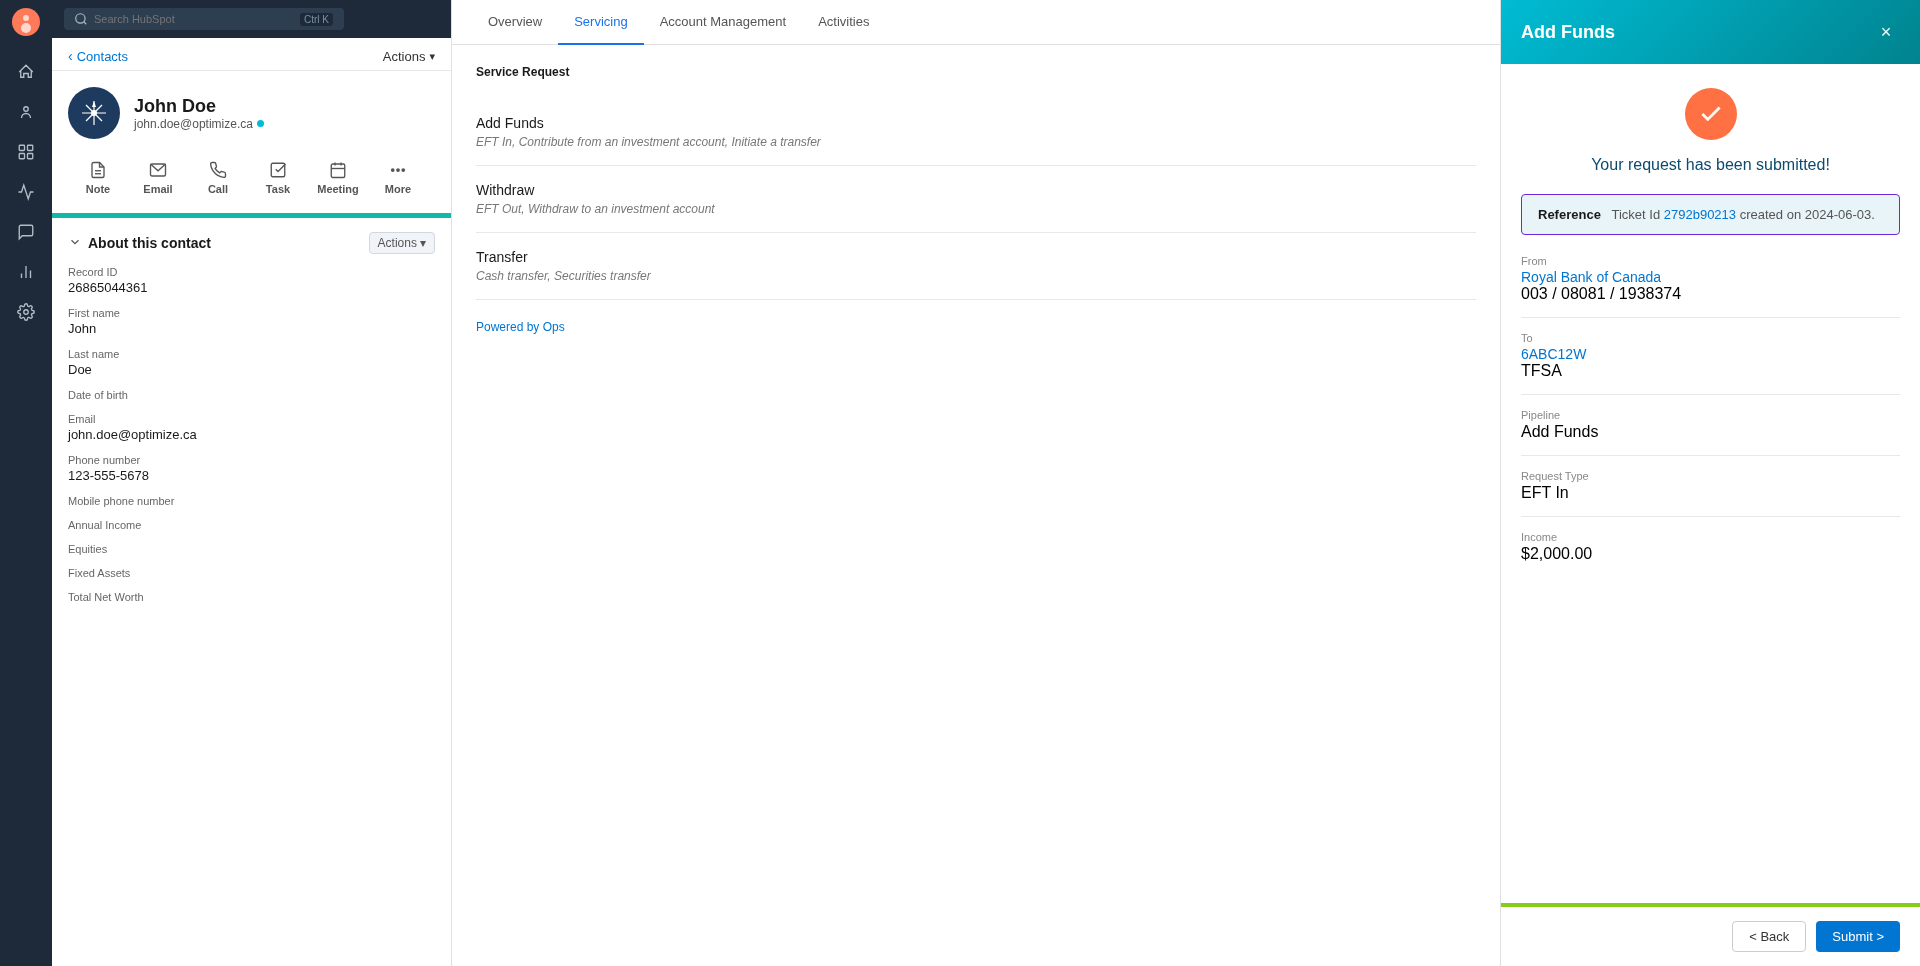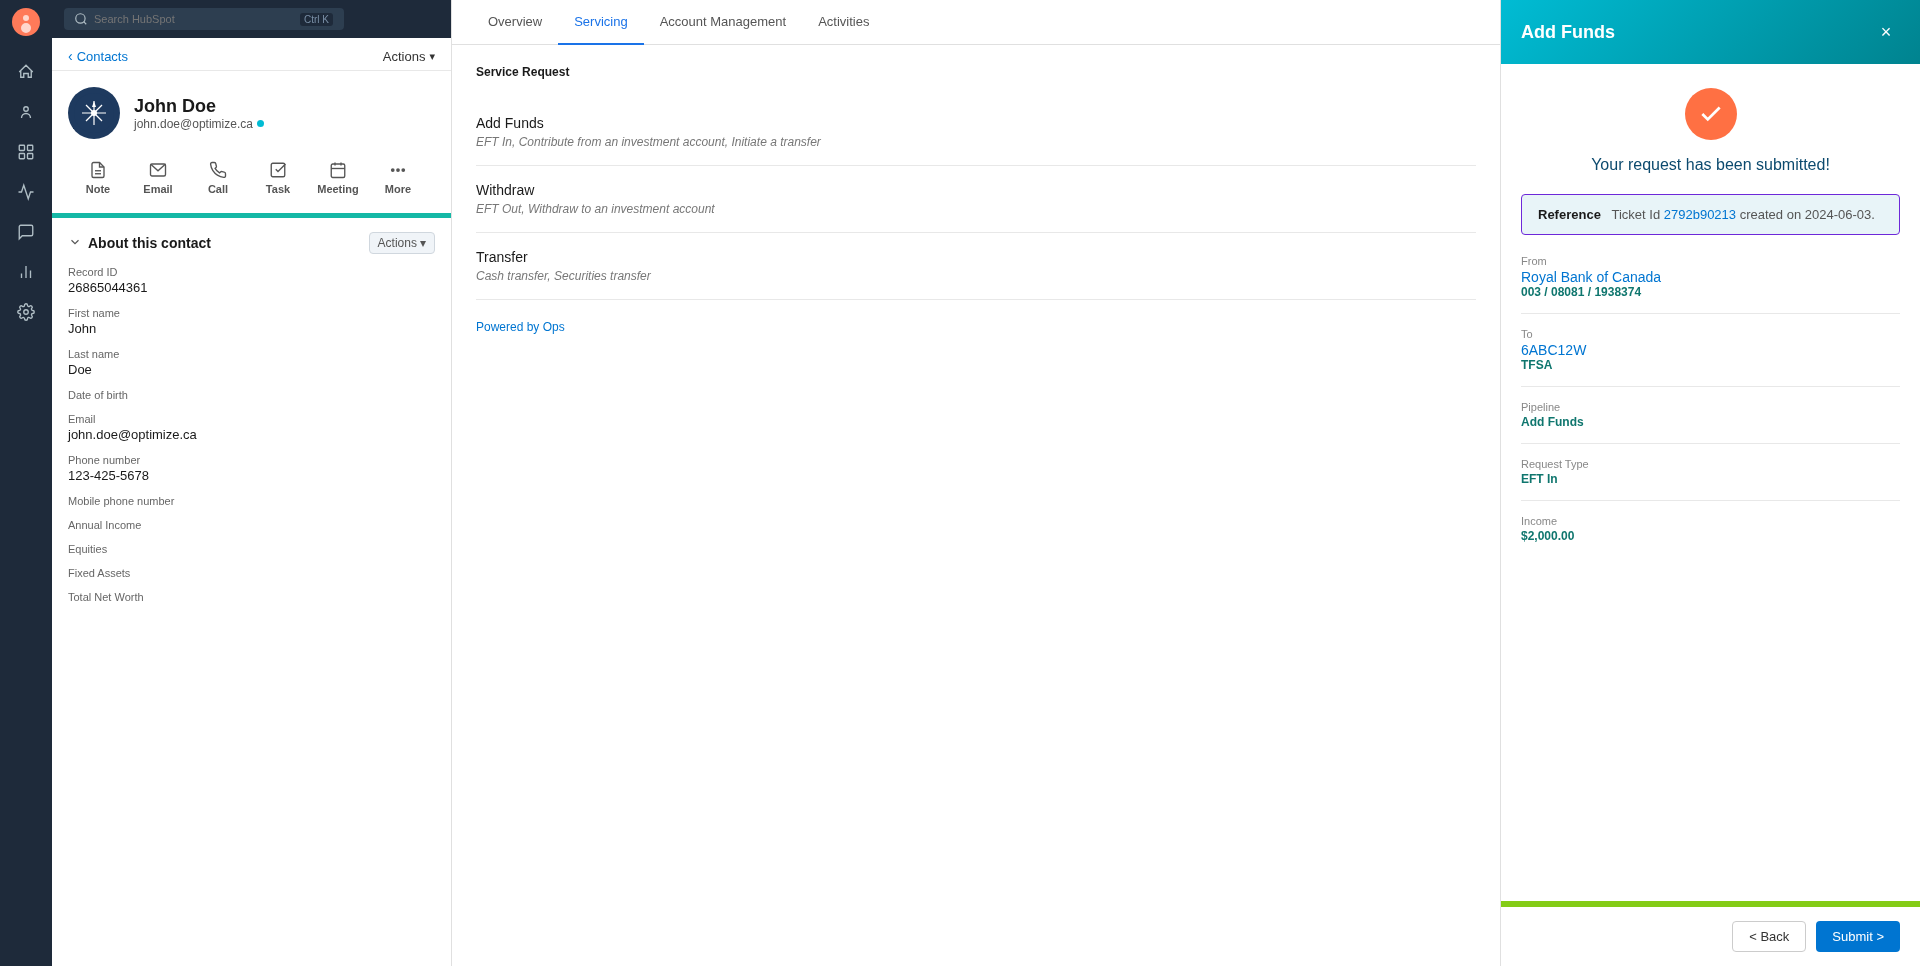--- a/index.html
+++ b/index.html
@@ -231,27 +231,27 @@
       border-radius: 4px; padding: 12px 16px; margin-bottom: 20px;
       font-size: 13px; color: #555;
     }
     .reference-label { font-weight: 600; color: #1a1a1a; }
     .reference-link { color: #0075d1; text-decoration: none; }
 
     .divider { border: none; border-top: 1px solid #e8e8e8; margin: 14px 0; }
 
     .detail-row { margin-bottom: 14px; }
     .detail-label { font-size: 11px; color: #888; margin-bottom: 2px; }
-    .detail-value { font-size: 12px; color: #0f766e; font-weight: 700; }
+    .detail-value { font-size: 16px; color: #000000; font-weight: 400; }
     .detail-link { font-size: 14px; color: #0075d1; font-weight: 500; }
 
     
     .panel-footer {
       padding: 14px 20px;
-      border-top: 6px solid #84cc16;
+      border-top: 4px solid #84cc16;
       display: flex;
       justify-content: flex-end;
       gap: 10px;
       margin-top: 25px;
     }
     .btn-secondary {
       background: #fff; border: 1px solid #ccc; color: #333;
       border-radius: 4px; padding: 7px 16px; font-size: 13px; cursor: pointer;
     }
     .btn-primary {
@@ -448,21 +448,21 @@
       <div class="field-row">
         <div class="field-label">Date of birth</div>
         <div class="field-value"></div>
       </div>
       <div class="field-row">
         <div class="field-label">Email</div>
         <div class="field-value">john.doe@optimize.ca</div>
       </div>
       <div class="field-row">
         <div class="field-label">Phone number</div>
-        <div class="field-value">123-425-5678</div>
+        <div class="field-value">123-555-5678</div>
       </div>
       <div class="field-row">
         <div class="field-label">Mobile phone number</div>
         <div class="field-value"></div>
       </div>
       <div class="field-row">
         <div class="field-label">Annual Income</div>
         <div class="field-value"></div>
       </div>
       <div class="field-row">

